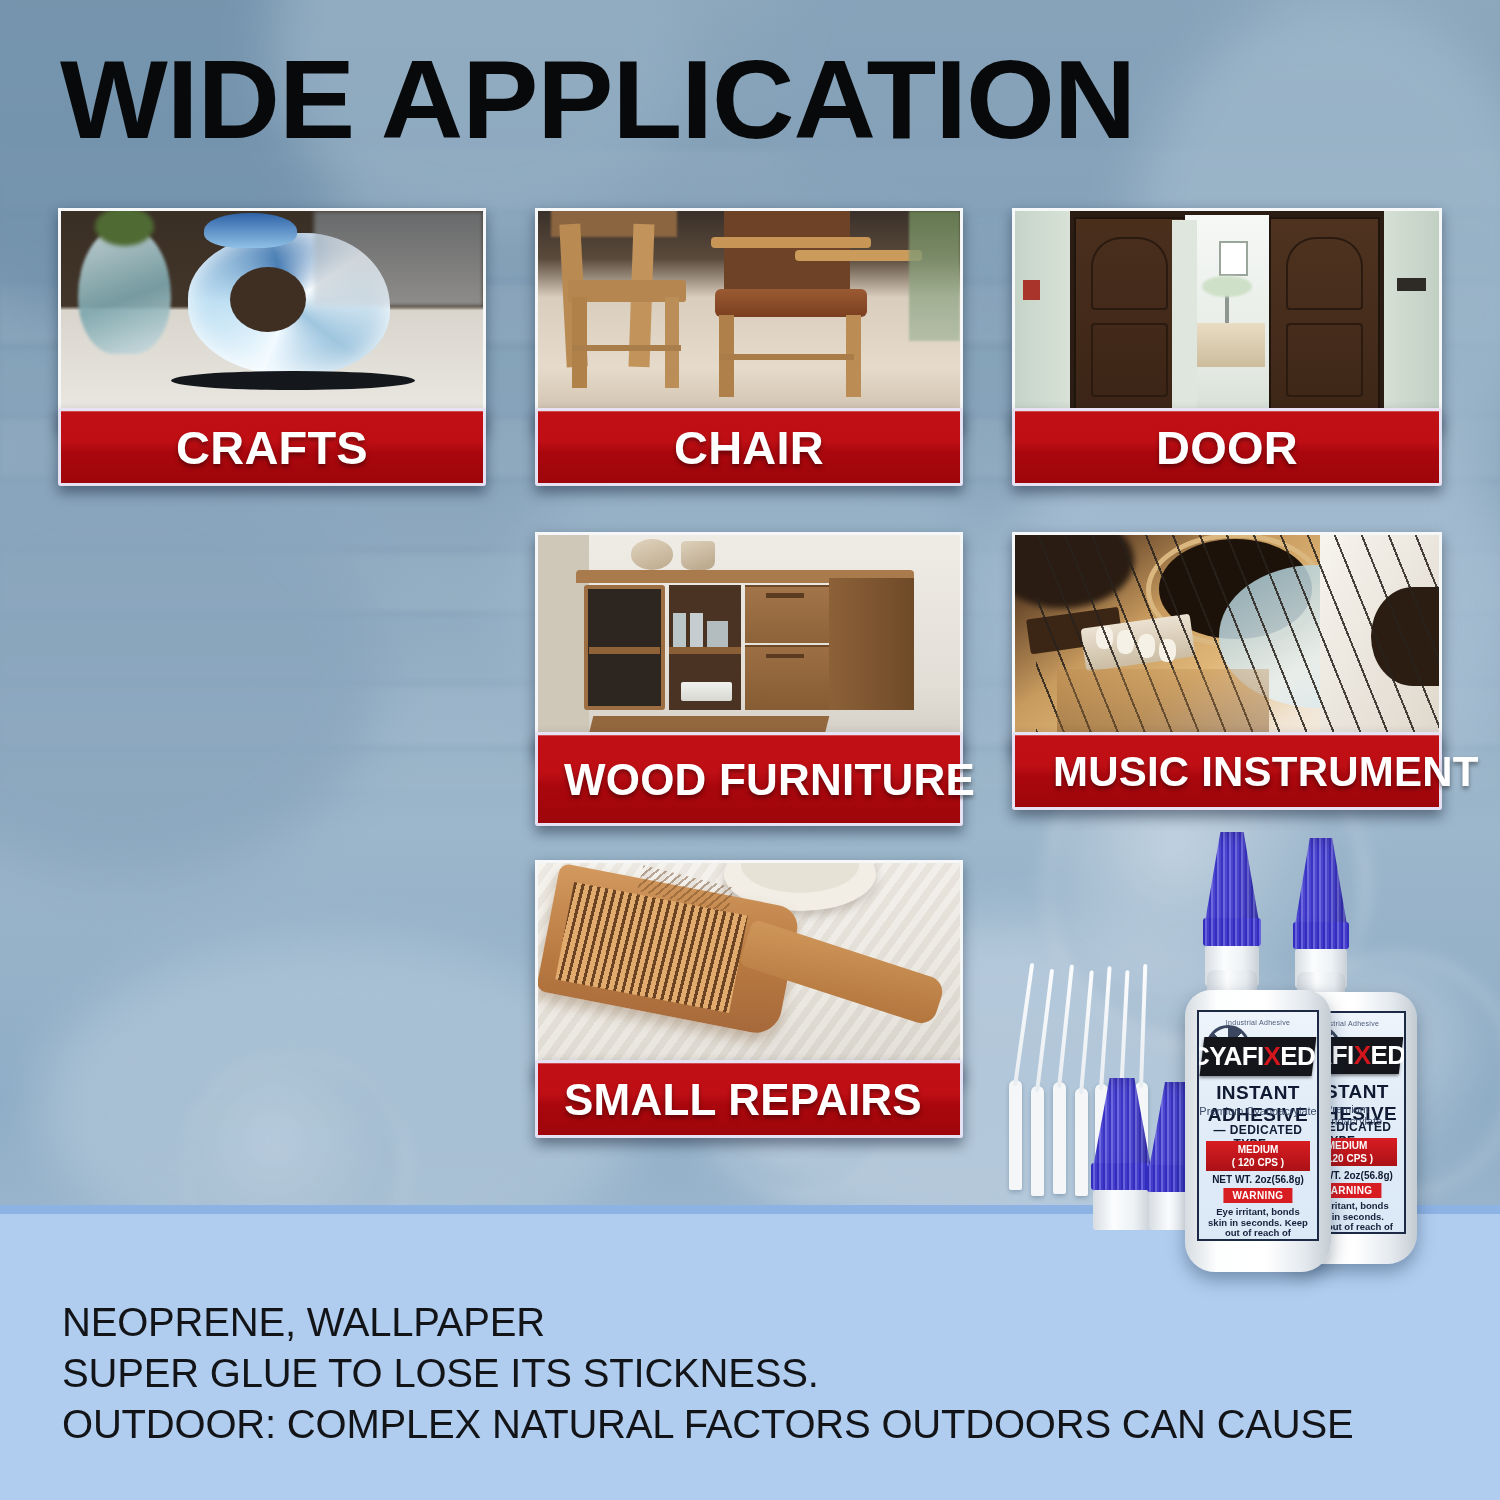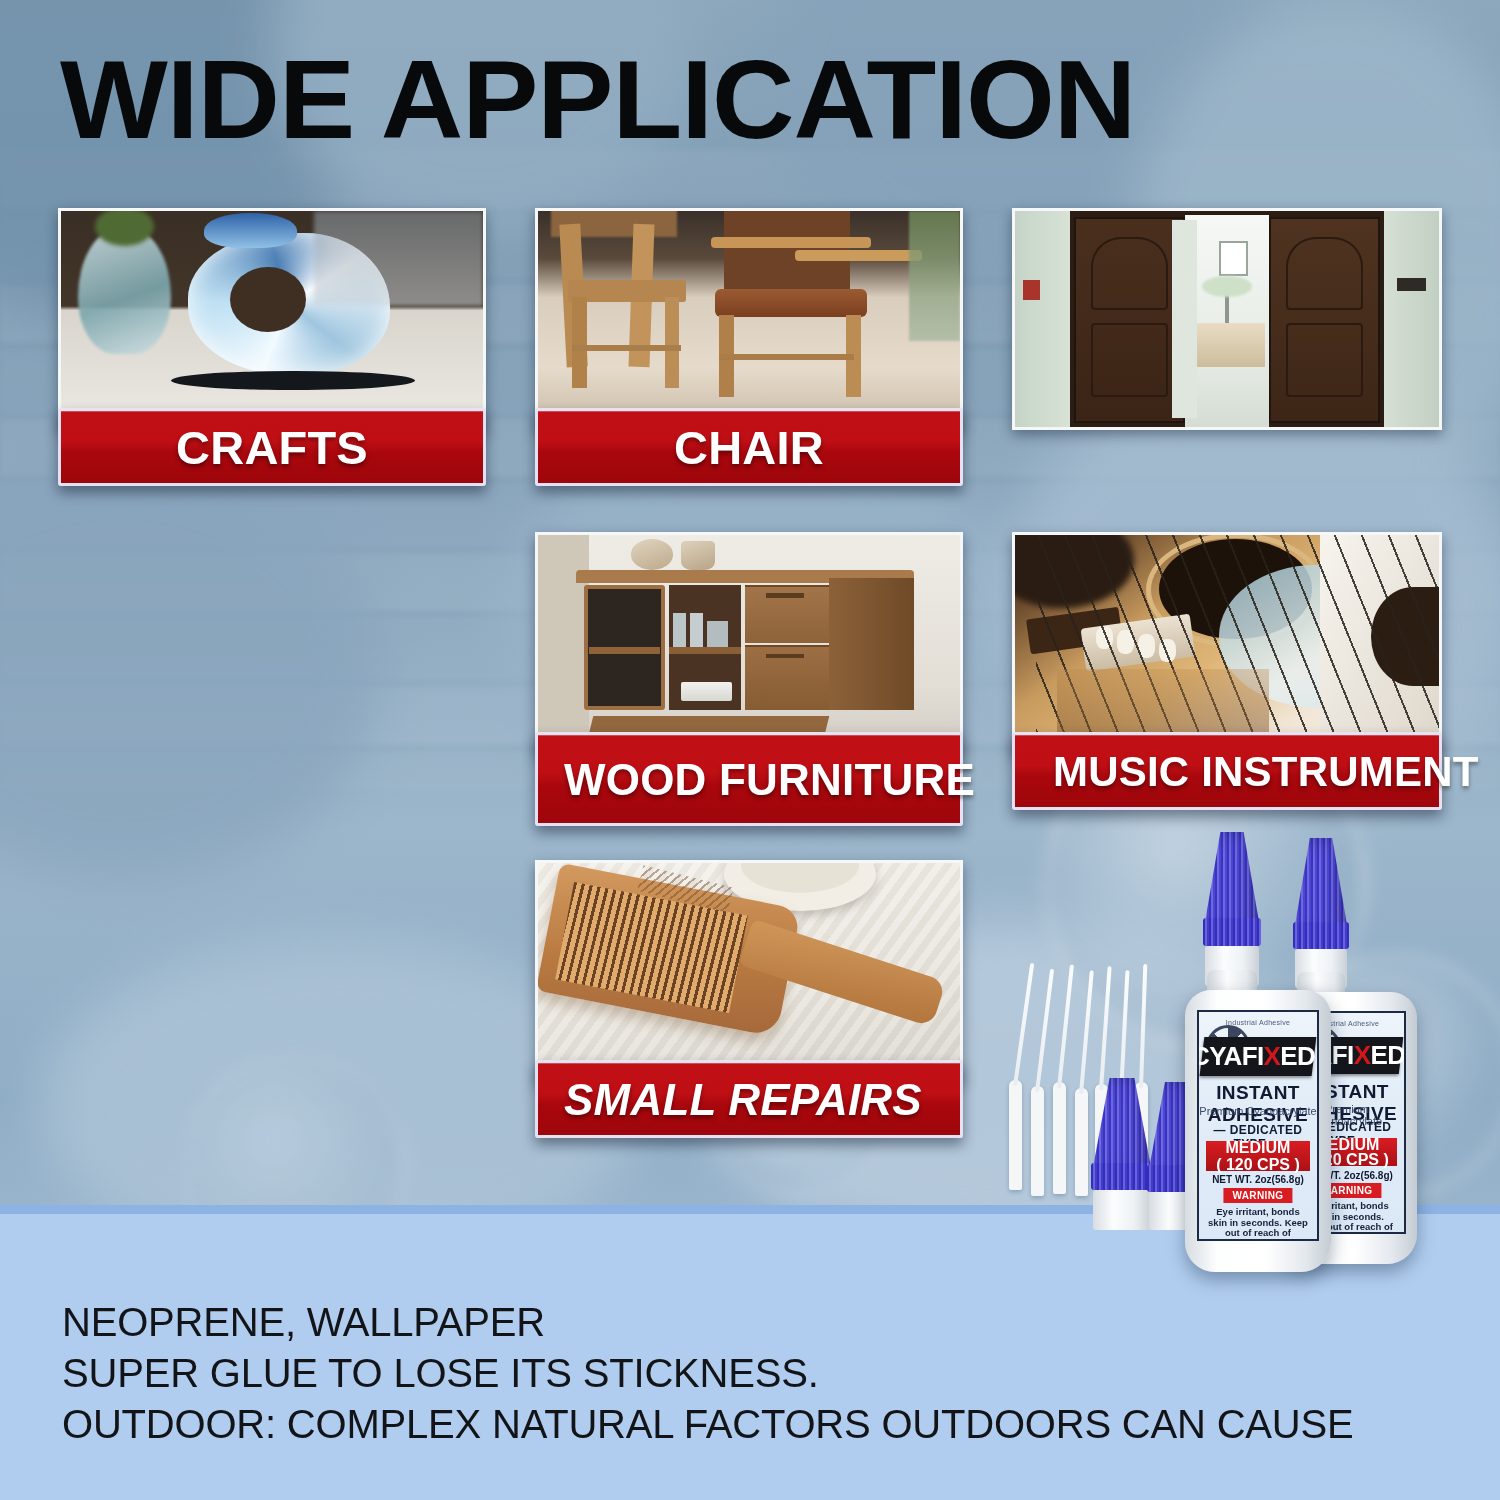--- a/index.html
+++ b/index.html
@@ -165,22 +165,22 @@
             background:conic-gradient(#1d2a46 0 12%, transparent 12% 25%, #1d2a46 25% 37%, transparent 37% 50%, #1d2a46 50% 62%, transparent 62% 75%, #1d2a46 75% 87%, transparent 87%);
             opacity:.85; }
   .blabel .l1 { position:absolute; left:0; right:0; top:31%; text-align:center;
             font-size:19px; font-weight:700; letter-spacing:.4px; color:#101a33; }
   .blabel .l2 { position:absolute; left:0; right:0; top:41%; text-align:center;
             font-size:11px; color:#3b4a68; }
   .blabel .l3 { position:absolute; left:0; right:0; top:49%; text-align:center;
             font-size:12px; font-weight:700; color:#101a33; letter-spacing:.4px; }
   .blabel .redband { position:absolute; left:6%; right:6%; top:57%; height:13%;
             background:linear-gradient(180deg,#d81d22,#ab1116);
-            display:flex; flex-direction:column; align-items:center; justify-content:space-between;
-            color:#fff; font-weight:900; font-size:16px; line-height:13px; }
+            display:flex; flex-direction:column; align-items:center; justify-content:center;
+            color:#fff; font-weight:900; font-size:10px; line-height:13px; }
   .blabel .nw { position:absolute; left:0; right:0; top:71.5%; text-align:center;
             font-size:10px; font-weight:700; color:#101a33; }
   .blabel .warn { position:absolute; left:50%; transform:translateX(-50%); top:77.5%;
             background:#d81d22; color:#fff; font-weight:900; font-size:10px;
             padding:2px 9px; letter-spacing:.4px; }
   .blabel .wtxt { position:absolute; left:7%; right:7%; top:86%; text-align:center;
             font-size:9.5px; line-height:10.5px; color:#16203a; font-weight:600; }
   .blabel .strip { position:absolute; left:10%; right:10%; top:57%; height:30%;
             background:repeating-linear-gradient(180deg, rgba(60,80,105,.30) 0 9px, rgba(200,212,224,.35) 9px 20px);
             z-index:-1; }
@@ -267,20 +267,23 @@
       <div class="scene" style="left:40%;top:2%;width:20%;height:98%;background:linear-gradient(180deg,#f6f8f6,#e4eae3 72%,#d4dcd3);"></div>
       <div class="scene" style="left:48%;top:14%;width:7%;height:16%;background:#fff;border:2px solid #9aa59b;"></div>
       <div class="scene" style="left:49.5%;top:33%;width:1%;height:19%;background:#8d9690;"></div>
       <div class="scene" style="left:44%;top:30%;width:12%;height:10%;border-radius:50%;background:#cfe0c8;filter:blur(1px);"></div>
       <div class="scene" style="left:43%;top:52%;width:16%;height:20%;background:linear-gradient(180deg,#e8dcc3,#cdbd9d);"></div>
       <div class="scene" style="left:37%;top:4%;width:6%;height:92%;background:#dfe6de;"></div>
       <div class="scene" style="left:0%;top:0%;width:13%;height:100%;background:linear-gradient(90deg,#c6d4c8,#d8e2d7);"></div>
       <div class="scene" style="left:2%;top:32%;width:4%;height:9%;background:#a8342c;"></div>
       <div class="scene" style="left:87%;top:0%;width:13%;height:100%;background:linear-gradient(90deg,#d6e0d5,#c2cfc3);"></div>
       <div class="scene" style="left:90%;top:31%;width:7%;height:6%;background:#2e2a26;"></div>
+    </div>
+    <div class="bar center" style="top:200px;height:78px;">
+      <div class="txt">DOOR</div>
     </div>
   </div>
 
 
   <div class="tile" style="left:535px;top:532px;width:428px;height:284px;">
     <div class="photo" style="height:222px;">
       <div class="scene" style="background:linear-gradient(180deg,#efece6,#e2ded6 70%,#d1ccc2);"></div>
       <div class="scene" style="left:0%;top:0%;width:12%;height:100%;background:#cfc7b8;"></div>
       <div class="scene" style="left:9%;top:16%;width:80%;height:72%;background:linear-gradient(180deg,#9a6a40,#835party 0%,#7d5330 100%);border-radius:4px;"></div>
       <div class="scene" style="left:9%;top:16%;width:80%;height:6%;background:#a97a4b;border-radius:4px 4px 0 0;"></div>
@@ -335,21 +338,21 @@
       <div class="scene" style="background:linear-gradient(170deg,#f3f0ea,#e6e2da 60%,#d6d2ca);"></div>
       <div class="scene" style="background:repeating-linear-gradient(126deg, rgba(255,255,255,.5) 0 7px, rgba(205,200,190,.35) 7px 14px);opacity:.5;"></div>
       <div class="scene" style="left:44%;top:-12%;width:36%;height:34%;border-radius:50%;background:#f2eee5;box-shadow:0 5px 10px rgba(120,110,95,.35);"></div>
       <div class="scene" style="left:48%;top:-12%;width:28%;height:26%;border-radius:50%;background:#e7e2d6;"></div>
 
       <div class="scene" style="left:2%;top:10%;width:58%;height:60%;border-radius:10px 22px 26px 10px;background:linear-gradient(170deg,#d39a5f,#b97a41 55%,#a5683a);transform:rotate(11deg);box-shadow:0 8px 14px rgba(130,95,60,.35);"></div>
       <div class="scene" style="left:48%;top:40%;width:48%;height:22%;border-radius:8px 16px 16px 8px;background:linear-gradient(170deg,#cf9659,#b2753d);transform:rotate(18deg);"></div>
       <div class="scene" style="left:6%;top:16%;width:42%;height:46%;background:repeating-linear-gradient(93deg, #6b4322 0 3px, #e0ab6d 3px 8px);transform:rotate(11deg);"></div>
       <div class="scene" style="left:24%;top:6%;width:22%;height:12%;background:repeating-linear-gradient(126deg, rgba(110,70,35,.55) 0 2px, transparent 2px 6px);transform:rotate(14deg);opacity:.8;"></div>
     </div>
-    <div class="bar left wide" style="top:200px;height:78px;font-style:italic;">
+    <div class="bar left wide" style="top:200px;height:78px;">
       <div class="txt">SMALL REPAIRS</div>
     </div>
   </div>
 
 </div>
 
 <div class="bottom">
   <div class="topedge"></div>
   <div class="body">
     <div>NEOPRENE, WALLPAPER</div>

